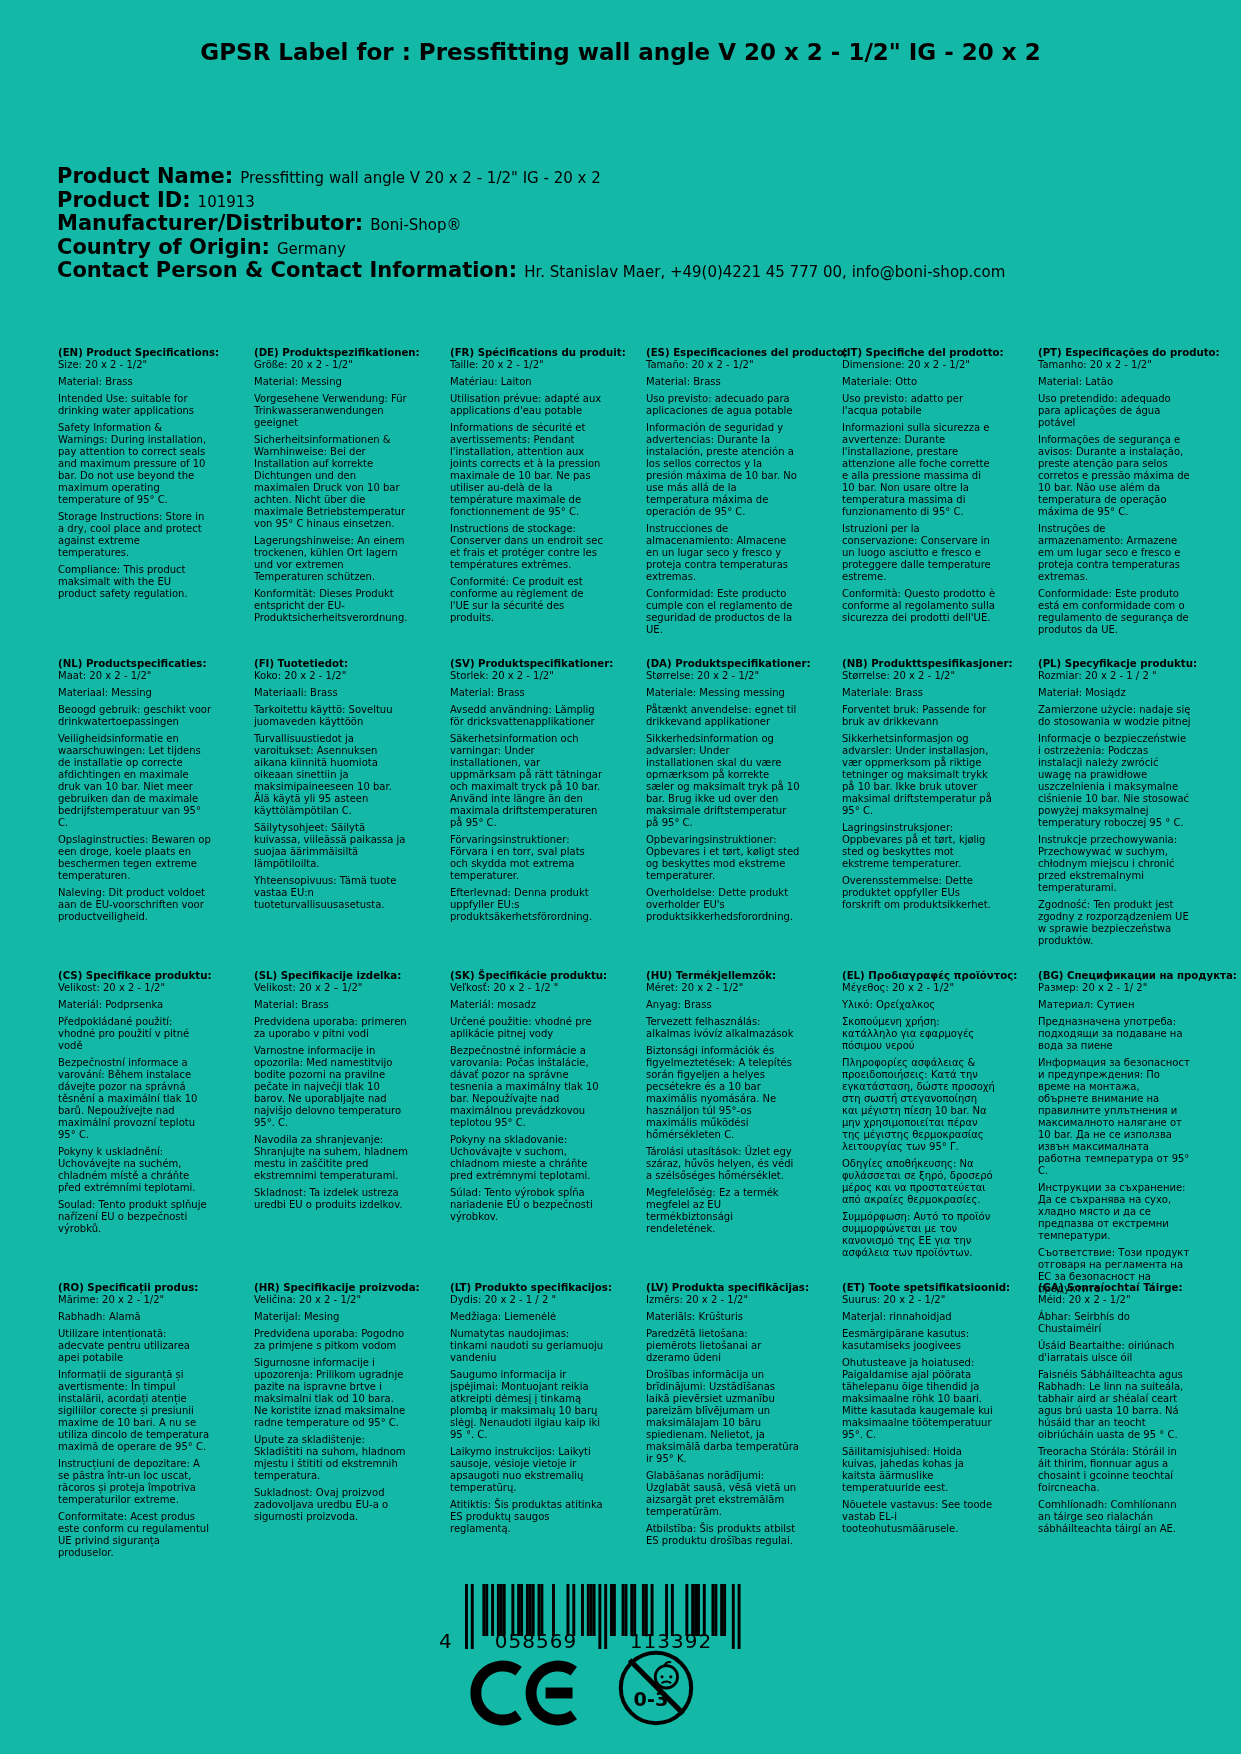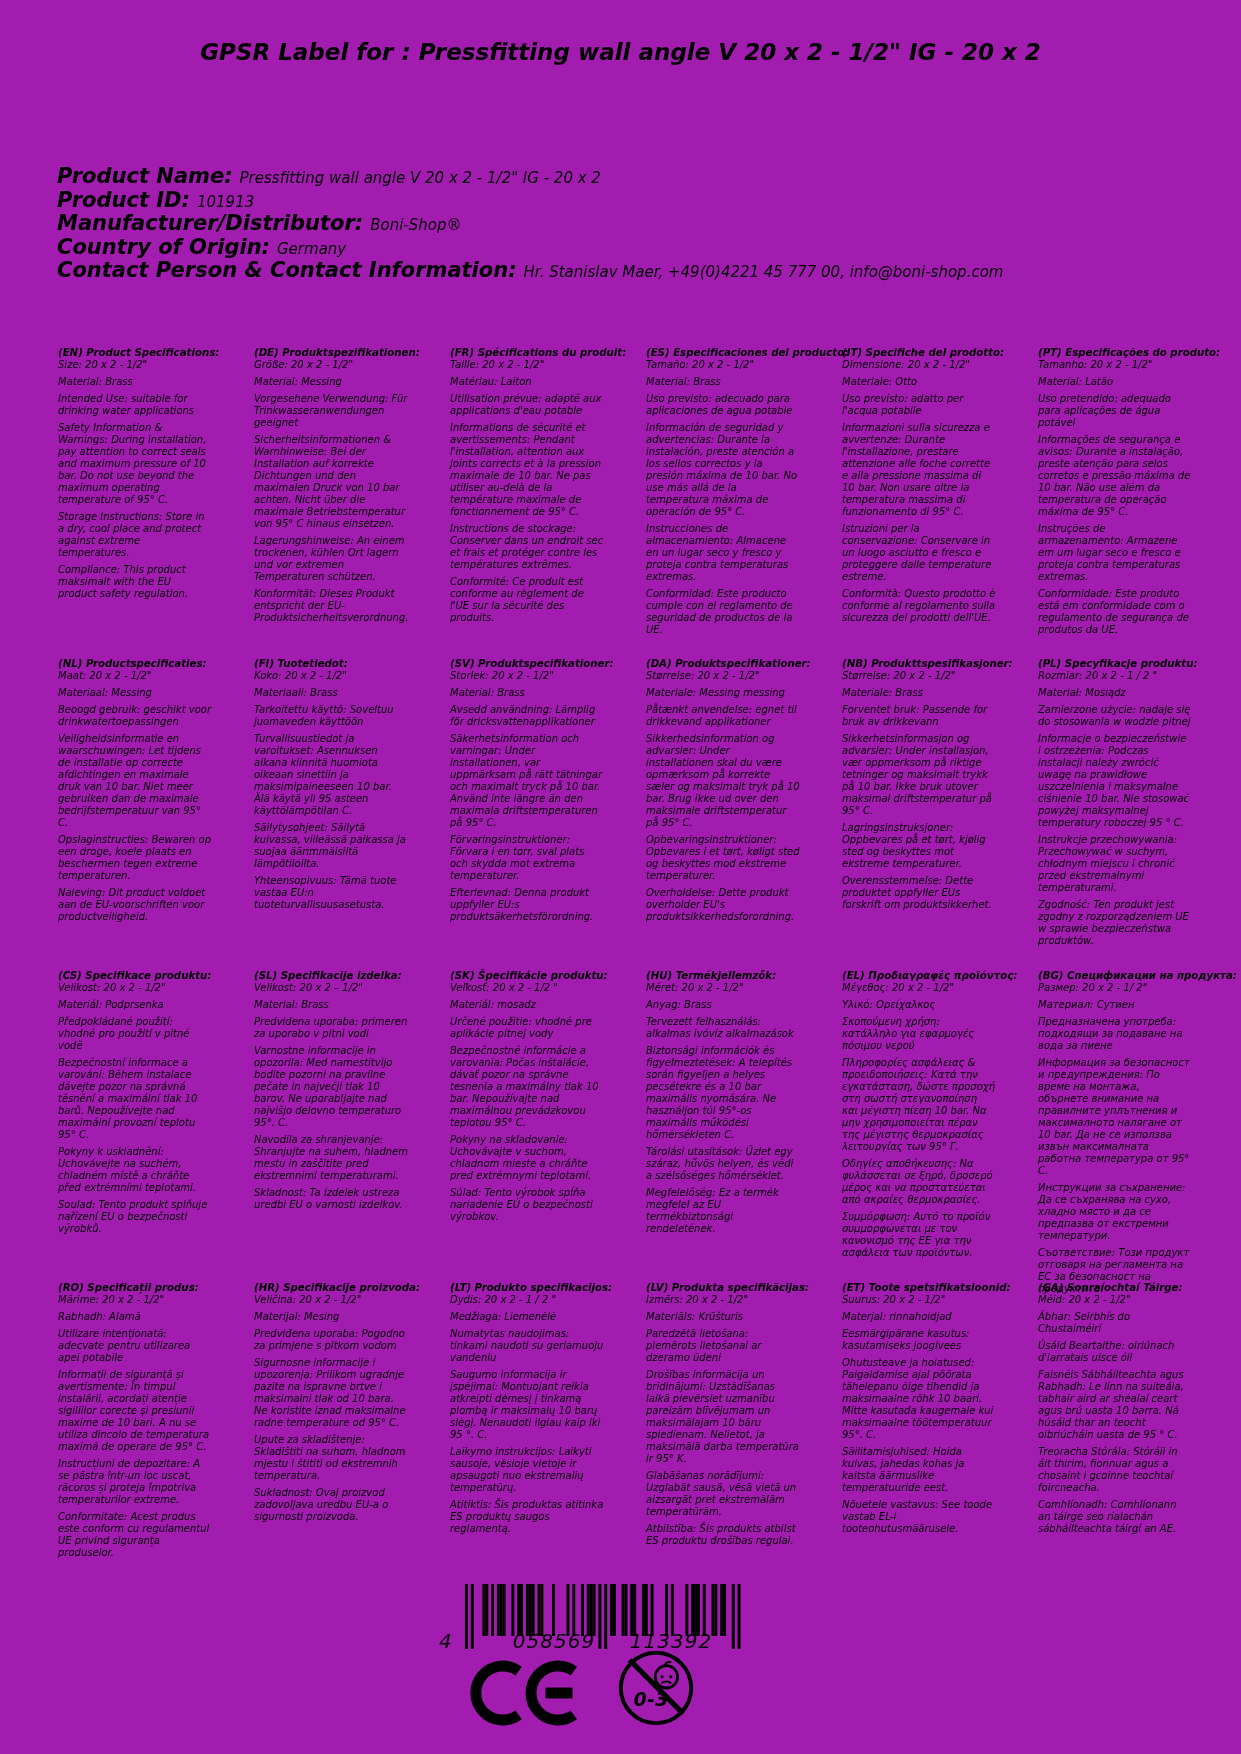--- a/index.html
+++ b/index.html
@@ -1,35 +1,35 @@
 <!DOCTYPE html>
 <html><head>
 <meta charset="utf-8">
 <style>
   html,body{margin:0;padding:0;background:#fff;}
-  .page{position:relative;width:1241px;height:1754px;margin:0 auto;background:#a21caf;color:#000;
-        font-family:"DejaVu Sans",sans-serif;overflow:hidden;font-style:italic;}
+  .page{position:relative;width:1241px;height:1754px;margin:0 auto;background:#14b8a6;color:#000;
+        font-family:"DejaVu Sans",sans-serif;overflow:hidden;}
   .title{position:absolute;top:36px;left:0;right:0;text-align:center;}
   .title-inner{display:inline-block;max-width:920px;font-size:23px;font-weight:bold;line-height:33px;}
   .info{position:absolute;left:57px;top:166px;}
   .iline{font-size:15px;line-height:21.6px;white-space:nowrap;}
   .il{font-weight:bold;font-size:21px;}
   .iv{margin-left:7px;}
   .specrow{position:absolute;left:58px;display:grid;grid-template-columns:repeat(6,154px);column-gap:42px;}
   .row1{top:347px}.row2{top:658px}.row3{top:970px}.row4{top:1282px}
   .blk{font-size:10px;line-height:12px;}
   .bh{font-weight:bold;font-size:10.2px;white-space:nowrap;margin:0;}
   .bp p{margin:5px 0 0 0;}
   .bp p:first-child{margin-top:0;}
   .barcode{position:absolute;left:437px;top:1584px;width:320px;height:70px;}
   .bc-bars{position:absolute;left:28px;top:0;}
   .bc-bars rect{fill:#000;}
   .bc-num{position:absolute;font-size:20px;line-height:20px;top:47px;letter-spacing:1px;}
   .bc-d1{left:2px;}
-  .bc-g1{left:58px;width:118px;text-align:center;}
+  .bc-g1{left:40px;width:118px;text-align:center;}
   .bc-g2{left:173px;width:122px;text-align:center;}
   .ce{position:absolute;left:448px;top:1660px;}
   .age{position:absolute;left:616px;top:1648px;}
   .stroke{stroke:#000;fill:none;}
 </style>
 </head>
 <body>
 
 <div class="page">
 
@@ -196,21 +196,21 @@
         </div>
       </div>
     <div class="blk">
         <div class="bh">(SL) Specifikacije izdelka:</div>
         <div class="bp">
           <p>Velikost: 20 x 2 – 1/2"</p>
           <p>Material: Brass</p>
           <p>Predvidena uporaba: primeren za uporabo v pitni vodi</p>
           <p>Varnostne informacije in opozorila: Med namestitvijo bodite pozorni na pravilne pečate in največji tlak 10 barov. Ne uporabljajte nad najvišjo delovno temperaturo 95°. C.</p>
           <p>Navodila za shranjevanje: Shranjujte na suhem, hladnem mestu in zaščitite pred ekstremnimi temperaturami.</p>
-          <p>Skladnost: Ta izdelek ustreza uredbi EU o varnosti izdelkov.</p>
+          <p>Skladnost: Ta izdelek ustreza uredbi EU o produits izdelkov.</p>
         </div>
       </div>
     <div class="blk">
         <div class="bh">(SK) Špecifikácie produktu:</div>
         <div class="bp">
           <p>Veľkosť: 20 x 2 - 1/2 "</p>
           <p>Materiál: mosadz</p>
           <p>Určené použitie: vhodné pre aplikácie pitnej vody</p>
           <p>Bezpečnostné informácie a varovania: Počas inštalácie, dávať pozor na správne tesnenia a maximálny tlak 10 bar. Nepoužívajte nad maximálnou prevádzkovou teplotou 95° C.</p>
           <p>Pokyny na skladovanie: Uchovávajte v suchom, chladnom mieste a chráňte pred extrémnymi teplotami.</p>

